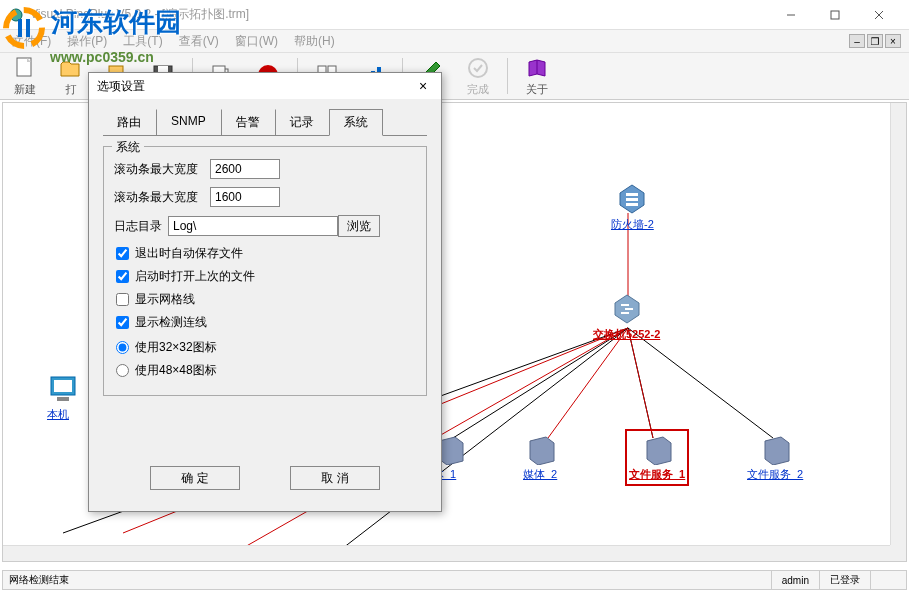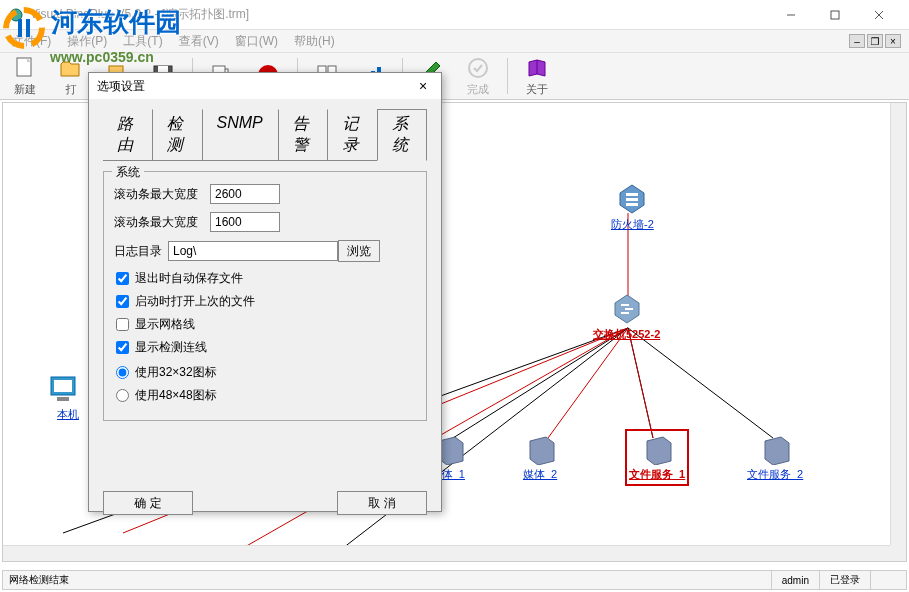--- a/index.html
+++ b/index.html
@@ -29,21 +29,21 @@
 .tool-btn { display: flex; flex-direction: column; align-items: center; padding: 14px 6px; cursor: pointer; min-width: 38px; }
 .tool-icon { width: 24px; height: 24px; margin-bottom: 2px; }
 .tool-label { font-size: 11px; color: #555; }
 .tool-sep { width: 1px; height: 36px; background: #ccc; margin: 0 2px; }
 
 
 .workspace { position: relative; height: 460px; background: #fff; border: 1px solid #ccc; margin: 2px; }
 .canvas { position: relative; width: 100%; height: 100%; overflow: hidden; }
 
 
-.node { position: absolute; text-align: right; }
+.node { position: absolute; text-align: left; }
 .node-icon { width: 32px; height: 32px; margin: 0 auto; display: block; }
 .node-label { font-size: 11px; color: #0033cc; text-decoration: underline; margin-top: 2px; display: block; }
 .node-label.red { color: #cc0000; font-weight: bold; }
 
 
 .lines { position: absolute; top: 0; left: 0; width: 100%; height: 100%; pointer-events: none; }
 
 
 .vscroll { position: absolute; right: 0; top: 0; bottom: 16px; width: 16px; background: #f0f0f0; border-left: 1px solid #ddd; }
 .hscroll { position: absolute; left: 0; right: 16px; bottom: 0; height: 16px; background: #f0f0f0; border-top: 1px solid #ddd; }
@@ -56,36 +56,36 @@
 
 
 .dialog { position: absolute; top: 72px; left: 88px; width: 354px; height: 440px; background: #f0f0f0; border: 1px solid #888; box-shadow: 2px 2px 8px rgba(0,0,0,0.3); z-index: 50; }
 .dialog-title { height: 26px; background: #fff; display: flex; align-items: center; padding: 0 8px; }
 .dialog-title-text { flex: 1; font-size: 12px; }
 .dialog-close { width: 20px; height: 20px; cursor: pointer; display: flex; align-items: center; justify-content: center; font-size: 14px; }
 .dialog-body { padding: 10px 14px; }
 
 
 .tabs { display: flex; border-bottom: 1px solid #888; margin-bottom: 10px; }
-.tab { padding: 4px 14px; border: 1px solid transparent; border-bottom: none; cursor: pointer; font-size: 16px; border-left: 1px solid #888; font-style: italic; }
+.tab { padding: 4px 14px; border: 1px solid transparent; border-bottom: none; cursor: pointer; font-size: 12px; border-left: 1px solid #888; }
 .tab:first-child { border-left: none; }
 .tab.active { background: #f0f0f0; border: 1px solid #888; border-bottom: 1px solid #f0f0f0; margin-bottom: -1px; }
 
 
 .fieldset { border: 1px solid #aaa; padding: 12px 10px 10px; position: relative; }
 .fieldset-legend { position: absolute; top: -8px; left: 8px; background: #f0f0f0; padding: 0 4px; font-size: 12px; }
 .form-row { display: flex; align-items: center; margin-bottom: 8px; }
 .form-label { width: 96px; font-size: 12px; }
 .form-input { border: 1px solid #888; padding: 2px 4px; font-size: 12px; background: #fff; height: 20px; }
 .form-input.small { width: 70px; text-align: left; }
 .form-input.wide { width: 170px; }
 .form-btn { border: 1px solid #888; background: #f0f0f0; padding: 2px 8px; font-size: 12px; cursor: pointer; height: 22px; }
 .check-row { display: flex; align-items: center; margin-bottom: 6px; margin-left: 2px; gap: 6px; }
 .check-row input { margin: 0; }
-.dialog-buttons { display: flex; justify-content: space-between; gap: 50px; margin-top: 70px; }
+.dialog-buttons { display: flex; justify-content: center; gap: 50px; margin-top: 70px; }
 .dlg-btn { width: 90px; height: 24px; border: 1px solid #888; background: #f0f0f0; cursor: pointer; font-size: 12px; }
 </style>
 </head>
 <body>
 
 <div class="watermark">
   <svg class="watermark-logo" width="48" height="42">
     <circle cx="24" cy="21" r="18" fill="none" stroke="#f90" stroke-width="6" stroke-dasharray="20 8"></circle>
     <rect x="18" y="12" width="4" height="18" fill="#06c"></rect>
     <rect x="26" y="12" width="4" height="18" fill="#06c"></rect>
@@ -299,21 +299,20 @@
 </div>
 
 <div class="dialog">
   <div class="dialog-title">
     <span class="dialog-title-text">选项设置</span>
     <span class="dialog-close">×</span>
   </div>
   <div class="dialog-body">
     <div class="tabs">
       <div class="tab">路由</div>
-      <div class="tab">检测</div>
       <div class="tab">SNMP</div>
       <div class="tab">告警</div>
       <div class="tab">记录</div>
       <div class="tab active">系统</div>
     </div>
 
     <div class="fieldset">
       <span class="fieldset-legend">系统</span>
 
       <div class="form-row">

